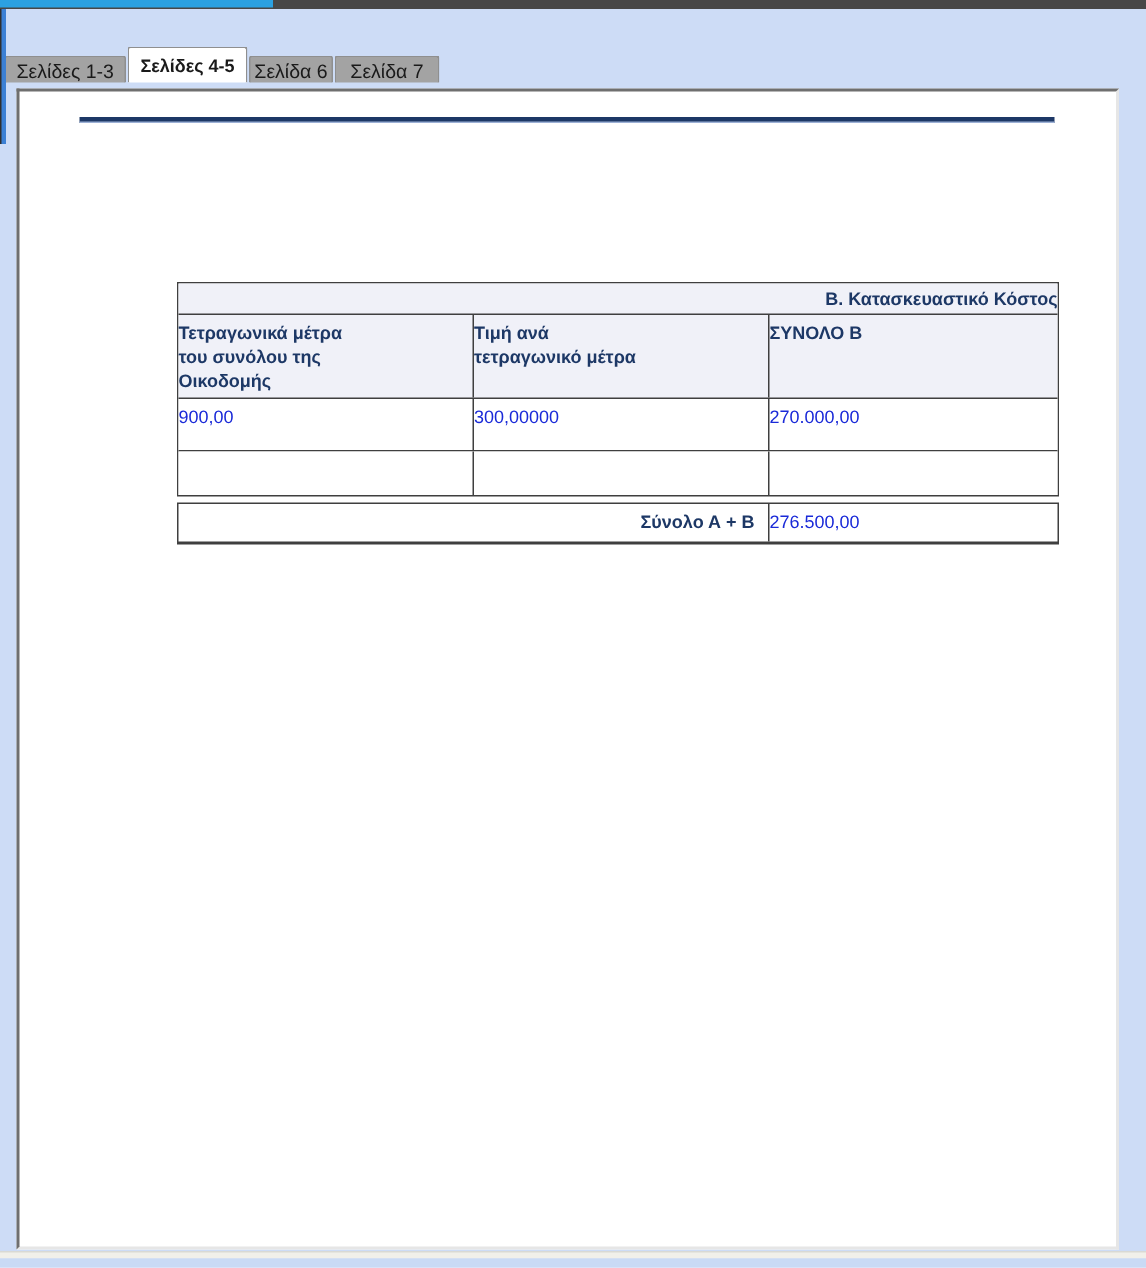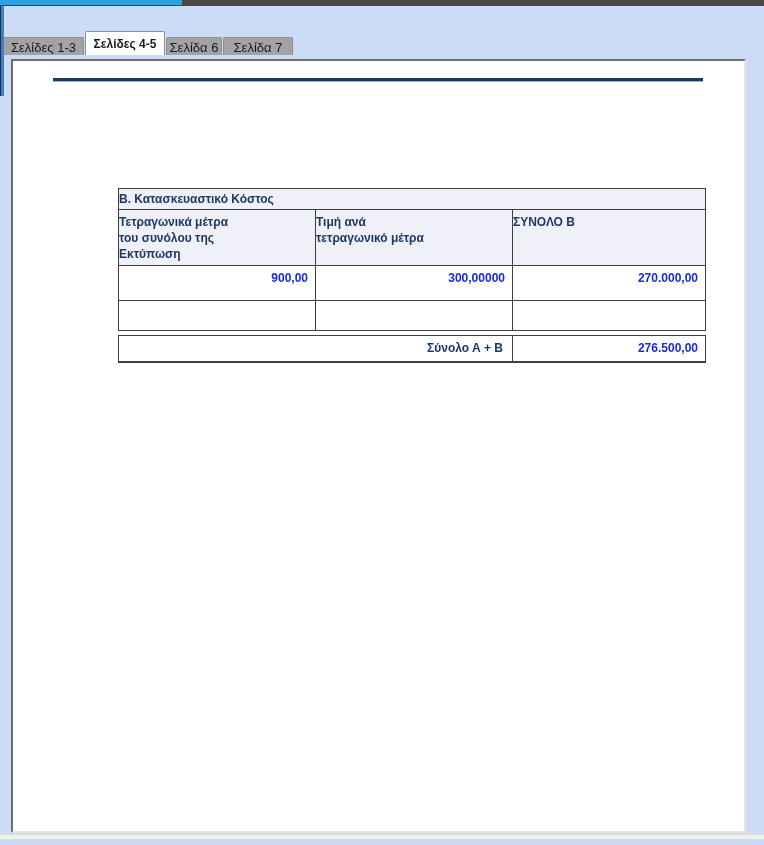--- a/index.html
+++ b/index.html
@@ -48,32 +48,32 @@
     position: absolute; left: 11px; top: 2px; width: 735px; height: 774px;
     background: #ffffff;
     border: 2px solid; border-color: #6f6f6f #e6e6e6 #e6e6e6 #6f6f6f;
   }
   .rule { position: absolute; left: 40px; top: 17px; width: 650px; height: 4px; background: var(--navy, #1d3866); border-bottom: 1px solid #9db1d6; }
 
   
   .cost-table { position: absolute; left: 105px; top: 127px; width: 588px; font-size: 12px; }
   .box1 { border: 1px solid var(--line, #3f3f3f); }
   .t-title {
-    height: 21px; line-height: 21px; text-align: left; font-weight: bold;
+    height: 21px; line-height: 21px; text-align: right; font-weight: bold;
     color: var(--navy, #1d3866); background: var(--head-bg, #f0f1f8);
     border-bottom: 1px solid var(--line, #3f3f3f);
   }
   .t-head { display: flex; height: 56px; background: var(--head-bg, #f0f1f8); border-bottom: 1px solid var(--line, #3f3f3f); }
   .t-head .cell { text-align: left; font-weight: bold; color: var(--navy, #1d3866); line-height: 16px; padding-top: 4px; }
   .c1 { width: 197px; border-right: 1px solid var(--line, #3f3f3f); }
   .c2 { width: 197px; border-right: 1px solid var(--line, #3f3f3f); }
   .c3 { width: 192px; }
   .t-row { display: flex; height: 35px; border-bottom: 1px solid var(--line, #3f3f3f); background: #fff; }
   .t-row.empty { height: 29px; border-bottom: none; }
-  .val { text-align: right; color: var(--value-blue, #1a2ad8); padding: 5px 7px 0 0; font-weight: bold; }
+  .val { text-align: left; color: var(--value-blue, #1a2ad8); padding: 5px 23px 0 0; }
   .gap { height: 4px; }
   .box2 { border: 1px solid var(--line, #3f3f3f); border-bottom-width: 2px; display: flex; height: 28px; background: #fff; }
   .merged { width: 394px; border-right: 1px solid var(--line, #3f3f3f); text-align: right; font-weight: bold; color: var(--navy, #1d3866); padding: 5px 9px 12px 0; }
   .box2 .c3 { width: 192px; }
 
   
   .band { position: absolute; left: 0; top: 834px; width: 764px; height: 5px; background: #f1f0ea; border-top: 1px solid #d9d9d4; }
   .bottom-blue { position: absolute; left: 0; top: 839px; width: 764px; height: 6px; background: #c9daf5; }
 </style>
 </head>
@@ -101,21 +101,21 @@
 
       <div class="cost-table">
         <div class="box1">
 
           <div class="t-title">Β. Κατασκευαστικό Κόστος</div>
 
           <div class="t-head">
             <div class="cell c1">
               <div>Τετραγωνικά μέτρα</div>
               <div>του συνόλου της</div>
-              <div>Εκτύπωση</div>
+              <div>Οικοδομής</div>
             </div>
             <div class="cell c2">
               <div>Τιμή ανά</div>
               <div>τετραγωνικό μέτρα</div>
             </div>
             <div class="cell c3">
               <div>ΣΥΝΟΛΟ Β</div>
             </div>
           </div>
 

